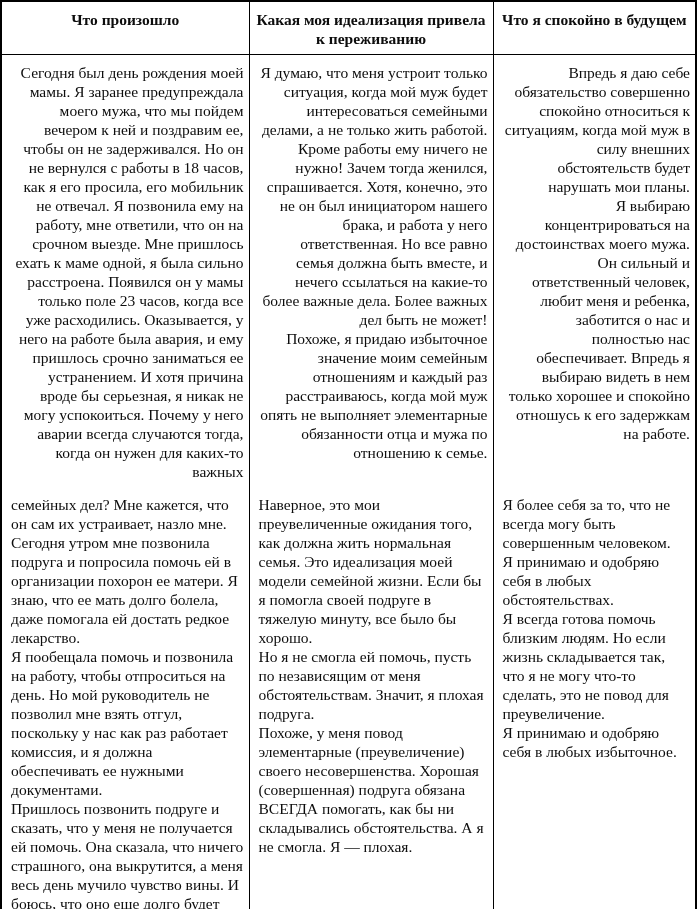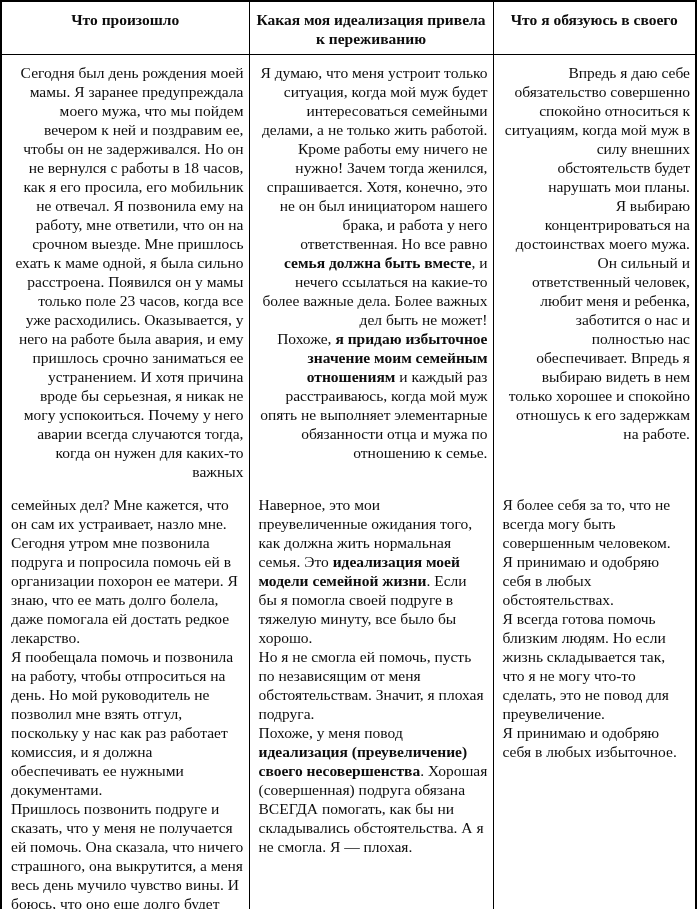--- a/index.html
+++ b/index.html
@@ -52,40 +52,40 @@
     line-height: 19px;
     text-align: left;
     padding: 8px 5px 5px 9px;
   }
   tr.body-row-1 td { height: 412px; text-align: right; }
   tr.body-row-2 td { padding-top: 9px; }
   .para {
     margin: 0;
     padding: 0;
   }
-  .para b { font-weight: bold; }
+  .para b { font-weight: normal; }
   col.c1 { width: 248px; }
   col.c2 { width: 244px; }
   col.c3 { width: 203px; }
 </style>
 </head>
 <body>
 
 <div class="sheet">
   <table class="idealization">
     <colgroup>
       <col class="c1">
       <col class="c2">
       <col class="c3">
     </colgroup>
     <thead>
       <tr>
         <th>Что произошло</th>
         <th>Какая моя идеализация привела к переживанию</th>
-        <th>Что я обязуюсь в своего</th>
+        <th>Что я спокойно в будущем</th>
       </tr>
     </thead>
     <tbody>
       <tr class="body-row-1">
         <td>
             <p class="para"><span>Сегодня был день рождения моей мамы. Я заранее предупреждала моего мужа, что мы пойдем вечером к ней и поздравим ее, чтобы он не задерживался. Но он не вернулся с работы в 18 часов, как я его просила, его мобильник не отвечал. Я позвонила ему на работу, мне ответили, что он на срочном выезде. Мне пришлось ехать к маме одной, я была сильно расстроена. Появился он у мамы только поле 23 часов, когда все уже расходились. Оказывается, у него на работе была авария, и ему пришлось срочно заниматься ее устранением. И хотя причина вроде бы серьезная, я никак не могу успокоиться. Почему у него аварии всегда случаются тогда, когда он нужен для каких-то важных</span></p>
           </td>
         <td>
             <p class="para"><span>Я думаю, что меня устроит только ситуация, когда мой муж будет интересоваться семейными делами, а не только жить работой. Кроме работы ему ничего не нужно! Зачем тогда женился, спрашивается. Хотя, конечно, это не он был инициатором нашего брака, и работа у него ответственная. Но все равно </span><b>семья должна быть вместе</b><span>, и нечего ссылаться на какие-то более важные дела. Более важных дел быть не может!</span></p>
             <p class="para"><span>Похоже, </span><b>я придаю избыточное значение моим семейным отношениям</b><span> и каждый раз расстраиваюсь, когда мой муж опять не выполняет элементарные обязанности отца и мужа по отношению к семье.</span></p>
@@ -98,21 +98,21 @@
       <tr class="body-row-2">
         <td>
             <p class="para"><span>семейных дел? Мне кажется, что он сам их устраивает, назло мне.</span></p>
             <p class="para"><span>Сегодня утром мне позвонила подруга и попросила помочь ей в организации похорон ее матери. Я знаю, что ее мать долго болела, даже помогала ей достать редкое лекарство.</span></p>
             <p class="para"><span>Я пообещала помочь и позвонила на работу, чтобы отпроситься на день. Но мой руководитель не позволил мне взять отгул, поскольку у нас как раз работает комиссия, и я должна обеспечивать ее нужными документами.</span></p>
             <p class="para"><span>Пришлось позвонить подруге и сказать, что у меня не получается ей помочь. Она сказала, что ничего страшного, она выкрутится, а меня весь день мучило чувство вины. И боюсь, что оно еще долго будет терзать меня.</span></p>
           </td>
         <td>
             <p class="para"><span>Наверное, это мои преувеличенные ожидания того, как должна жить нормальная семья. Это </span><b>идеализация моей модели семейной жизни</b><span>. Если бы я помогла своей подруге в тяжелую минуту, все было бы хорошо.</span></p>
             <p class="para"><span>Но я не смогла ей помочь, пусть по независящим от меня обстоятельствам. Значит, я плохая подруга.</span></p>
-            <p class="para"><span>Похоже, у меня повод </span><b>идеализация (преувеличение) своего несовершенства</b><span>. Хорошая (совершенная) подруга обязана ВСЕГДА помогать, как бы ни складывались обстоятельства. А я не смогла. Я — плохая.</span></p>
+            <p class="para"><span>Похоже, у меня повод </span><b>элементарные (преувеличение) своего несовершенства</b><span>. Хорошая (совершенная) подруга обязана ВСЕГДА помогать, как бы ни складывались обстоятельства. А я не смогла. Я — плохая.</span></p>
           </td>
         <td>
             <p class="para"><span>Я более себя за то, что не всегда могу быть совершенным человеком.</span></p>
             <p class="para"><span>Я принимаю и одобряю себя в любых обстоятельствах.</span></p>
             <p class="para"><span>Я всегда готова помочь близким людям. Но если жизнь складывается так, что я не могу что-то сделать, это не повод для преувеличение.</span></p>
             <p class="para"><span>Я принимаю и одобряю себя в любых избыточное.</span></p>
           </td>
       </tr>
     </tbody>
   </table>

